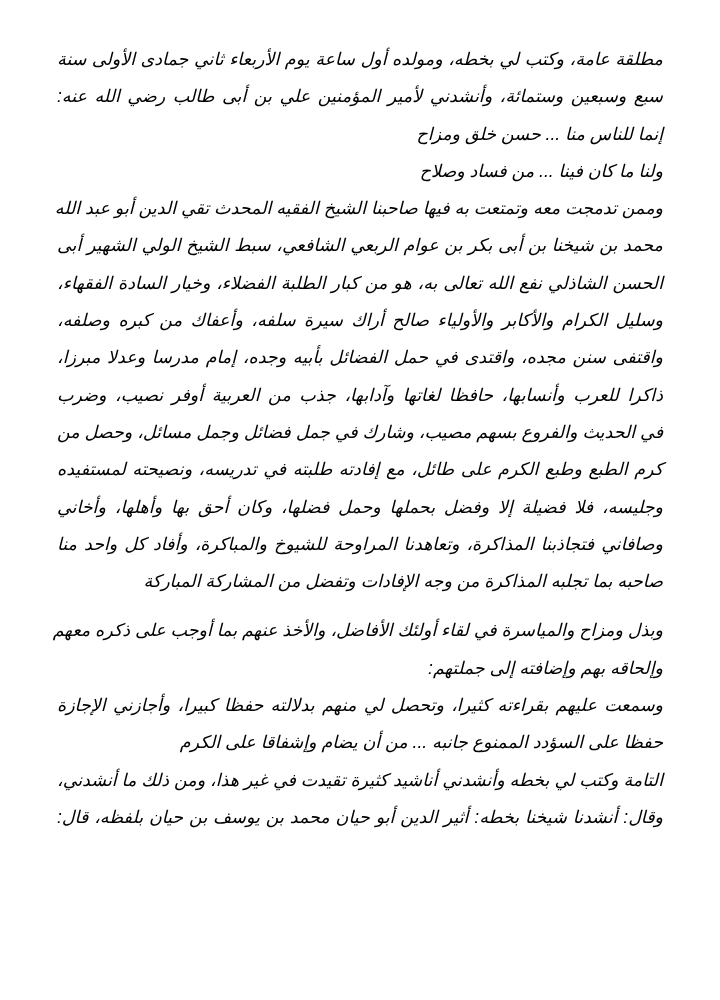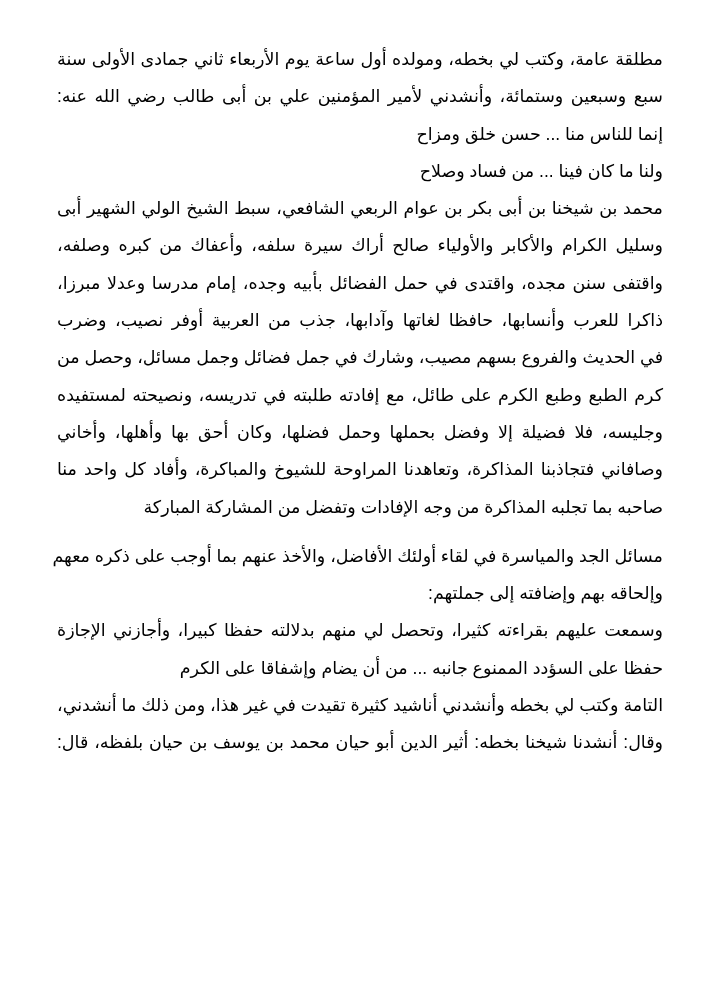--- a/index.html
+++ b/index.html
@@ -23,53 +23,56 @@
       font-size: 17.5px;
       color: #000000;
     }
     .line {
       display: block;
       height: 37.3px;
       line-height: 37.3px;
       white-space: nowrap;
       text-align: justify;
       text-align-last: justify;
+      font-style: italic;
     }
     .line.short {
       text-align: right;
       text-align-last: right;
     }
     .gap {
       height: 12px;
     }
   </style>
 </head>
 <body>
 
 <div class="page">
 
   <span class="line">مطلقة عامة، وكتب لي بخطه، ومولده أول ساعة يوم الأربعاء ثاني جمادى الأولى سنة</span>
   <span class="line">سبع وسبعين وستمائة، وأنشدني لأمير المؤمنين علي بن أبى طالب رضي الله عنه:</span>
 
   <span class="line short">إنما للناس منا ... حسن خلق ومزاح</span>
   <span class="line short">ولنا ما كان فينا ... من فساد وصلاح</span>
 
+  <span class="line">وممن تدمجت معه وتمتعت به فيها صاحبنا الشيخ الفقيه المحدث تقي الدين أبو عبد الله</span>
   <span class="line">محمد بن شيخنا بن أبى بكر بن عوام الربعي الشافعي، سبط الشيخ الولي الشهير أبى</span>
+  <span class="line">الحسن الشاذلي نفع الله تعالى به، هو من كبار الطلبة الفضلاء، وخيار السادة الفقهاء،</span>
   <span class="line">وسليل الكرام والأكابر والأولياء صالح أراك سيرة سلفه، وأعفاك من كبره وصلفه،</span>
   <span class="line">واقتفى سنن مجده، واقتدى في حمل الفضائل بأبيه وجده، إمام مدرسا وعدلا مبرزا،</span>
   <span class="line">ذاكرا للعرب وأنسابها، حافظا لغاتها وآدابها، جذب من العربية أوفر نصيب، وضرب</span>
   <span class="line">في الحديث والفروع بسهم مصيب، وشارك في جمل فضائل وجمل مسائل، وحصل من</span>
   <span class="line">كرم الطبع وطبع الكرم على طائل، مع إفادته طلبته في تدريسه، ونصيحته لمستفيده</span>
   <span class="line">وجليسه، فلا فضيلة إلا وفضل بحملها وحمل فضلها، وكان أحق بها وأهلها، وأخاني</span>
   <span class="line">وصافاني فتجاذبنا المذاكرة، وتعاهدنا المراوحة للشيوخ والمباكرة، وأفاد كل واحد منا</span>
   <span class="line short">صاحبه بما تجلبه المذاكرة من وجه الإفادات وتفضل من المشاركة المباركة</span>
 
   <div class="gap"></div>
 
-  <span class="line">مسائل الجد والمياسرة في لقاء أولئك الأفاضل، والأخذ عنهم بما أوجب على ذكره معهم</span>
+  <span class="line">وبذل ومزاح والمياسرة في لقاء أولئك الأفاضل، والأخذ عنهم بما أوجب على ذكره معهم</span>
   <span class="line short">وإلحاقه بهم وإضافته إلى جملتهم:</span>
 
   <span class="line">وسمعت عليهم بقراءته كثيرا، وتحصل لي منهم بدلالته حفظا كبيرا، وأجازني الإجازة</span>
 
   <span class="line short">حفظا على السؤدد الممنوع جانبه ... من أن يضام وإشفاقا على الكرم</span>
   <span class="line">التامة وكتب لي بخطه وأنشدني أناشيد كثيرة تقيدت في غير هذا، ومن ذلك ما أنشدني،</span>
   <span class="line">وقال: أنشدنا شيخنا بخطه: أثير الدين أبو حيان محمد بن يوسف بن حيان بلفظه، قال:</span>
 </div>
 
 </body></html>

